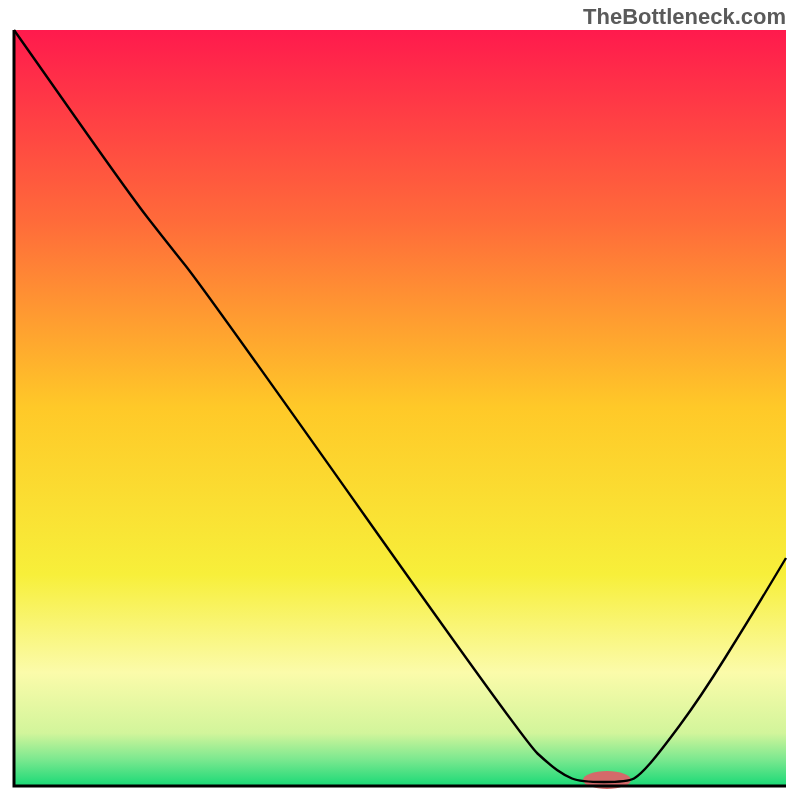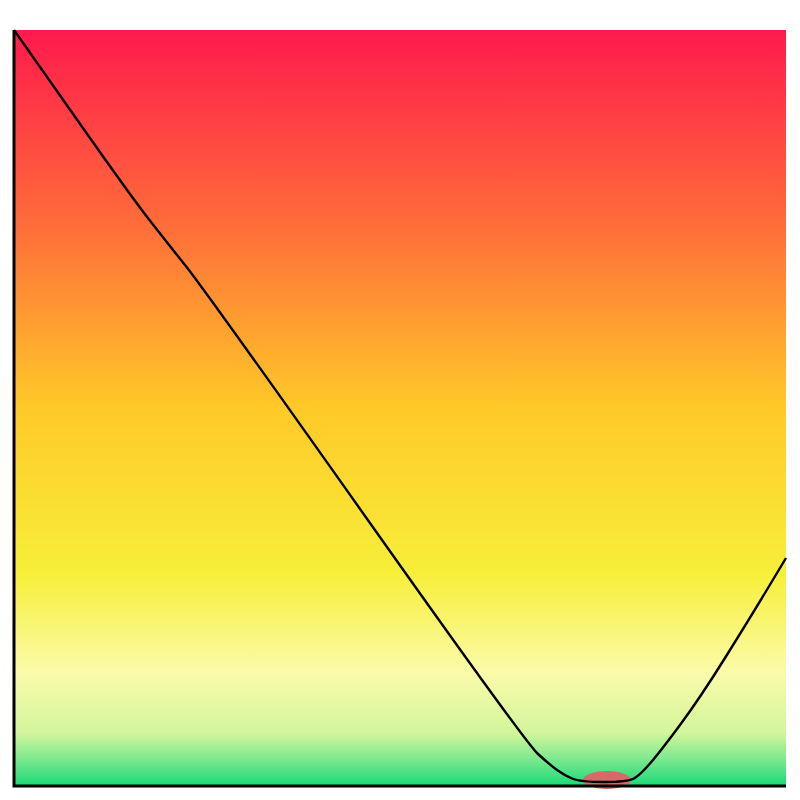--- a/index.html
+++ b/index.html
@@ -18,20 +18,21 @@
     font-weight: bold;
     color: #5a5a5a;
     z-index: 10;
   }
   svg { display: block; }
 </style>
 </head>
 <body>
 
 <div class="container">
+  <div class="watermark">TheBottleneck.com</div>
   <svg id="chart-svg" width="800" height="800">
     <defs>
       <linearGradient id="bg-grad" x1="0" y1="0" x2="0" y2="1">
           <stop offset="0%" stop-color="#ff1a4d"></stop>
           <stop offset="25%" stop-color="#ff6a3a"></stop>
           <stop offset="50%" stop-color="#ffc928"></stop>
           <stop offset="72%" stop-color="#f7ef3a"></stop>
           <stop offset="85%" stop-color="#fbfbaa"></stop>
           <stop offset="93%" stop-color="#d2f59b"></stop>
           <stop offset="96.5%" stop-color="#7be88f"></stop>

